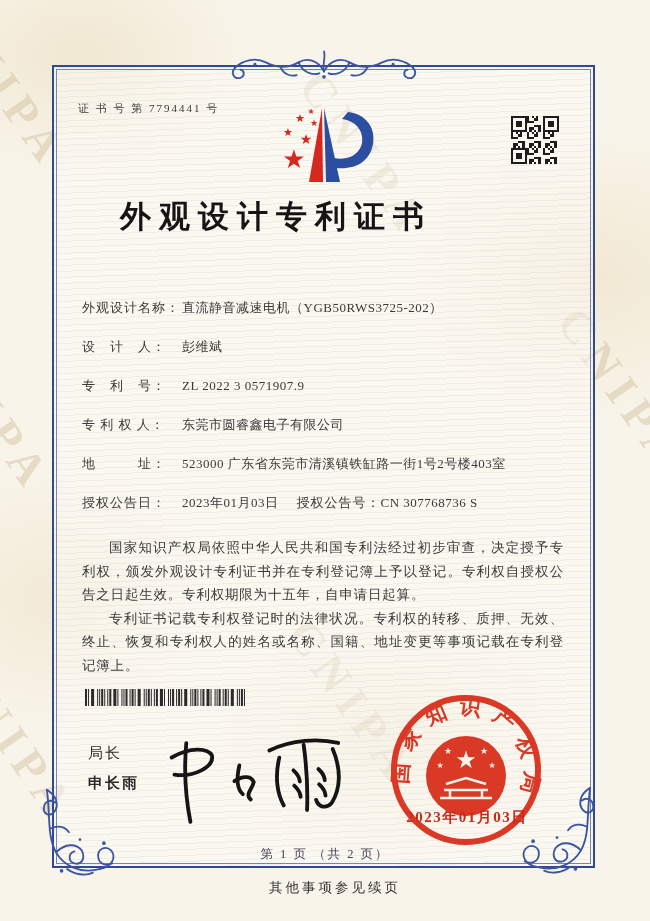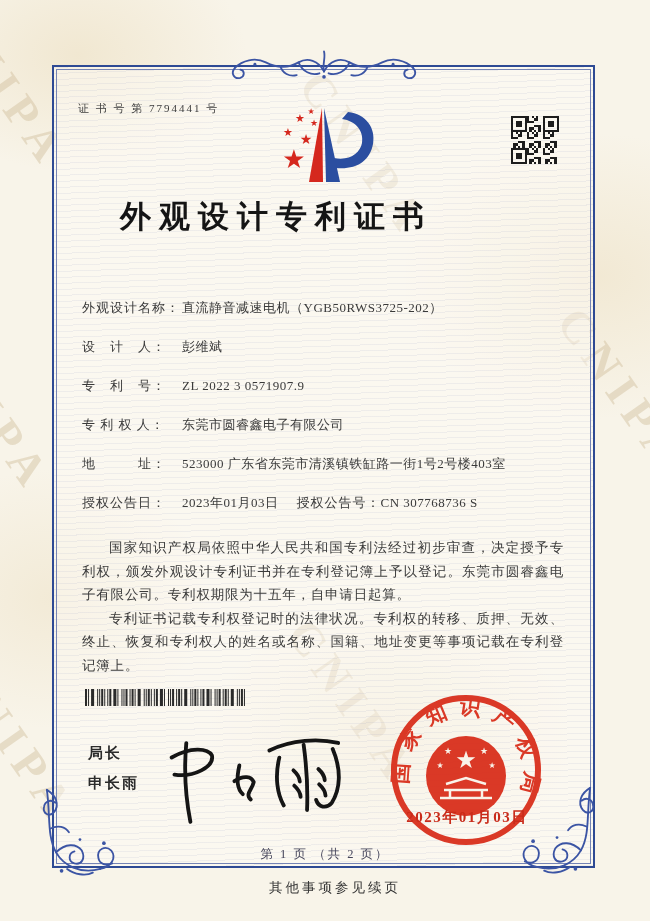--- a/index.html
+++ b/index.html
@@ -60,21 +60,21 @@
   .grant-pair2 { margin-left:18px; }
 
   .paras { left:82px; top:536px; width:482px; font-size:13.5px; color:#3b3b3b;
            line-height:23.5px; text-align:justify; }
   .paras p { text-indent:2em; letter-spacing:.8px; }
   .paras p + p { margin-top:0; }
 
   .barcode { left:85px; top:689px; width:164px; height:17px; }
 
   .officer-title { left:88px; top:744px; font-family:"Liberation Sans","DejaVu Sans",sans-serif;
-                   font-size:15px; font-weight:700; color:#2b2b2b; letter-spacing:2px; }
+                   font-size:15px; font-weight:400; color:#2b2b2b; letter-spacing:2px; }
   .officer-name  { left:88px; top:774px; font-family:"Liberation Sans","DejaVu Sans",sans-serif;
                    font-size:15px; font-weight:600; color:#2b2b2b; letter-spacing:2px; }
 
   .signature { left:158px; top:732px; width:195px; height:96px; transform:rotate(-3deg); }
 
   .seal { left:384px; top:688px; width:164px; height:164px; opacity:.95; }
   .seal-date { left:372px; top:808px; width:190px; text-align:center;
                font-size:15px; font-weight:700; color:#c92b1a; letter-spacing:1.5px; }
 
   .page-num { left:0; top:846px; width:650px; text-align:center;
@@ -400,21 +400,21 @@
     </div>
     <div class="field-row">
       <span class="lbl">地　　　址：</span><span class="val">523000 广东省东莞市清溪镇铁缸路一街1号2号楼403室</span>
     </div>
     <div class="field-row">
       <span class="lbl">授权公告日：</span><span class="val">2023年01月03日</span><span class="grant-pair2"><span class="lbl" style="min-width:0">授权公告号：</span><span class="val">CN 307768736 S</span></span>
     </div>
   </div>
 
   <div class="abs paras">
-    <p>国家知识产权局依照中华人民共和国专利法经过初步审查，决定授予专利权，颁发外观设计专利证书并在专利登记簿上予以登记。东莞市圆睿鑫电子有限公司。专利权期限为十五年，自申请日起算。</p>
+    <p>国家知识产权局依照中华人民共和国专利法经过初步审查，决定授予专利权，颁发外观设计专利证书并在专利登记簿上予以登记。专利权自授权公告之日起生效。专利权期限为十五年，自申请日起算。</p>
     <p>专利证书记载专利权登记时的法律状况。专利权的转移、质押、无效、终止、恢复和专利权人的姓名或名称、国籍、地址变更等事项记载在专利登记簿上。</p>
   </div>
 
   <div class="abs barcode">
     <svg id="bar-svg" viewBox="0 0 162 18" width="164" height="17" preserveAspectRatio="none">
         <g fill="#2a2a2a">
           <rect x="0" y="0" width="2" height="18"></rect>
           <rect x="3" y="0" width="1" height="18"></rect>
           <rect x="6" y="0" width="3" height="18"></rect>
           <rect x="12" y="0" width="1" height="18"></rect>

